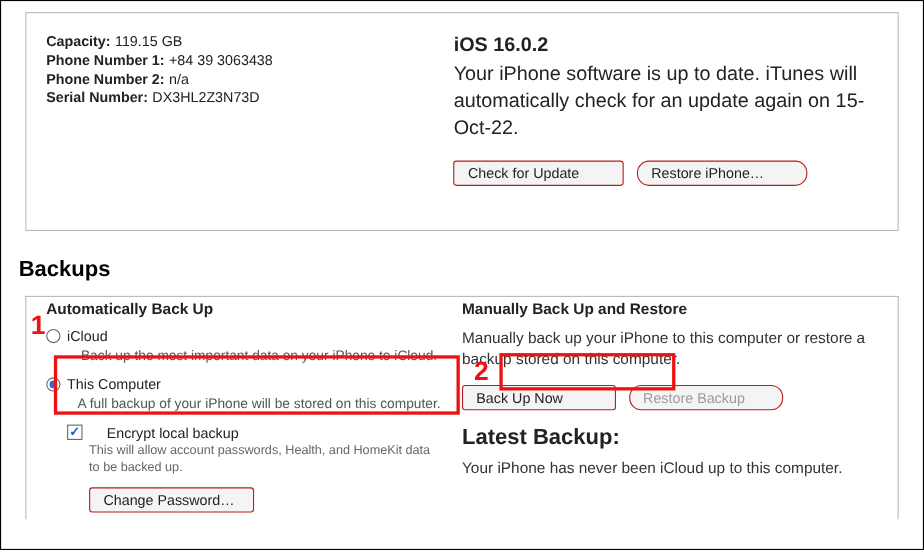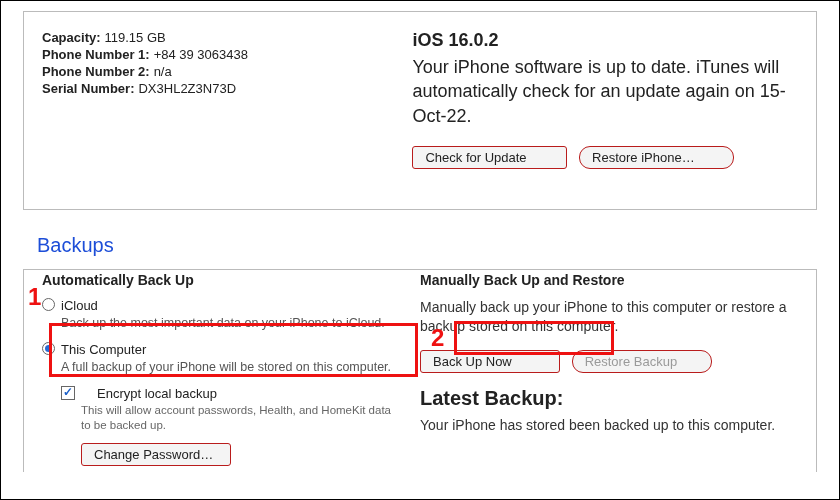--- a/index.html
+++ b/index.html
@@ -35,45 +35,45 @@
     border: 1px solid #b91c1c;
     border-radius: 3px;
     text-align: left;
     cursor: pointer;
   }
   .btn + .btn { margin-left: 8px; border-radius: 11px; }
   .btn.disabled { color: #9a9a9a; cursor: default; }
 
   .section-title {
     font-size: 20px;
-    font-weight: 400;
-    margin: 24px 0 12px 36px;
-    color: #1d4ed8;
+    font-weight: 700;
+    margin: 24px 0 12px 16px;
+    color: #000000;
   }
 
   .panel-bottom {
     border: 1px solid #bbb;
     border-bottom: none;
     margin: 0 22px 0 22px;
     padding: 2px 18px 6px 18px;
     display: flex;
   }
   .bcol-left { flex: 0 0 50%; padding-right: 10px; position: relative; }
   .bcol-right { flex: 1; }
 
   .subhead { font-size: 14px; font-weight: 700; margin-bottom: 10px; }
-  .radio-row { display: flex; align-items: flex-start; margin-bottom: 2px; }
+  .radio-row { display: flex; align-items: center; margin-bottom: 2px; }
   .radio {
     width: 13px; height: 13px; border: 1px solid #666; border-radius: 50%;
     margin-right: 6px; display: inline-flex; align-items: center; justify-content: center;
     flex-shrink: 0;
   }
   .radio .dot { width: 7px; height: 7px; background: #2a6bd4; border-radius: 50%; }
   .option-label { font-size: 13px; }
-  .option-desc { font-size: 12.5px; color: #555; margin-left: 19px; margin-bottom: 10px; line-height: 1.35; }
+  .option-desc { font-size: 12.5px; color: #555; margin-left: 19px; margin-bottom: 10px; line-height: 1.35; text-align: center; }
 
   .check-row { display: flex; align-items: center; margin-left: 19px; margin-bottom: 2px; gap: 16px; }
   .checkbox {
     width: 14px; height: 14px; border: 1px solid #666; background: #fff;
     margin-right: 6px; display: inline-flex; align-items: center; justify-content: center;
     flex-shrink: 0; position: relative;
   }
   .checkbox.checked::after {
     content: "✓"; color: #1a5fc8; font-size: 12px; font-weight: 700; line-height: 1;
     position: absolute; top: -1px; left: 1px;
@@ -145,20 +145,20 @@
   </div>
 
   <div class="bcol-right">
     <div class="subhead">Manually Back Up and Restore</div>
     <div class="desc">Manually back up your iPhone to this computer or restore a backup stored on this computer.</div>
     <div>
       <span class="btn" style="min-width:140px">Back Up Now</span>
       <span class="btn disabled" style="min-width:140px">Restore Backup</span>
     </div>
     <div class="lb-head">Latest Backup:</div>
-    <div class="desc">Your iPhone has stored been backed up to this computer.</div>
+    <div class="desc">Your iPhone has never been iCloud up to this computer.</div>
   </div>
 </div>
 
 <div id="rb1" class="redbox"></div>
 <div id="rn1" class="rednum">1</div>
 <div id="rb2" class="redbox"></div>
 <div id="rn2" class="rednum">2</div>
 
 </body></html>

